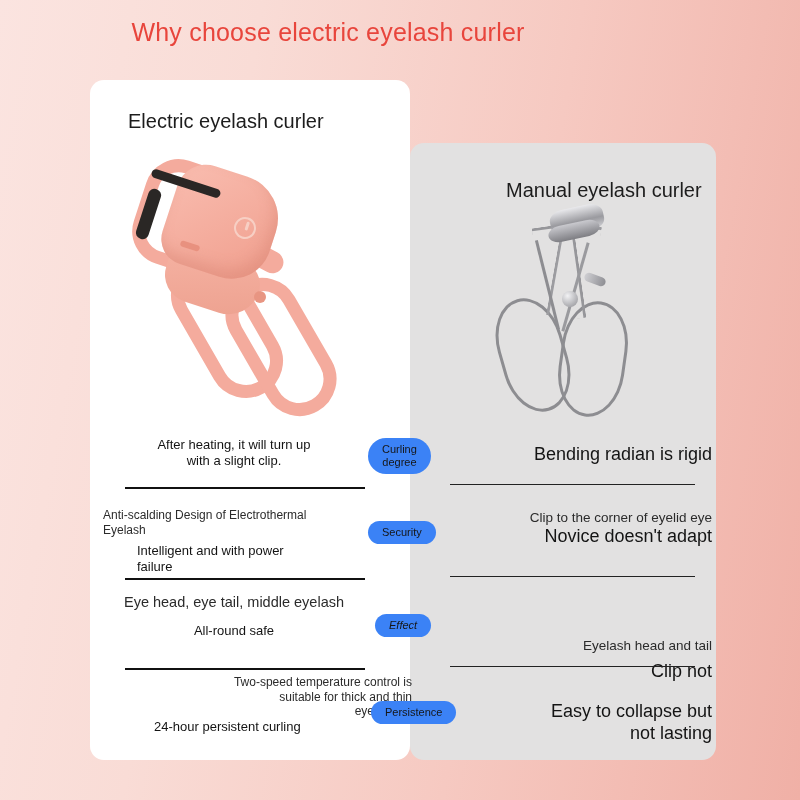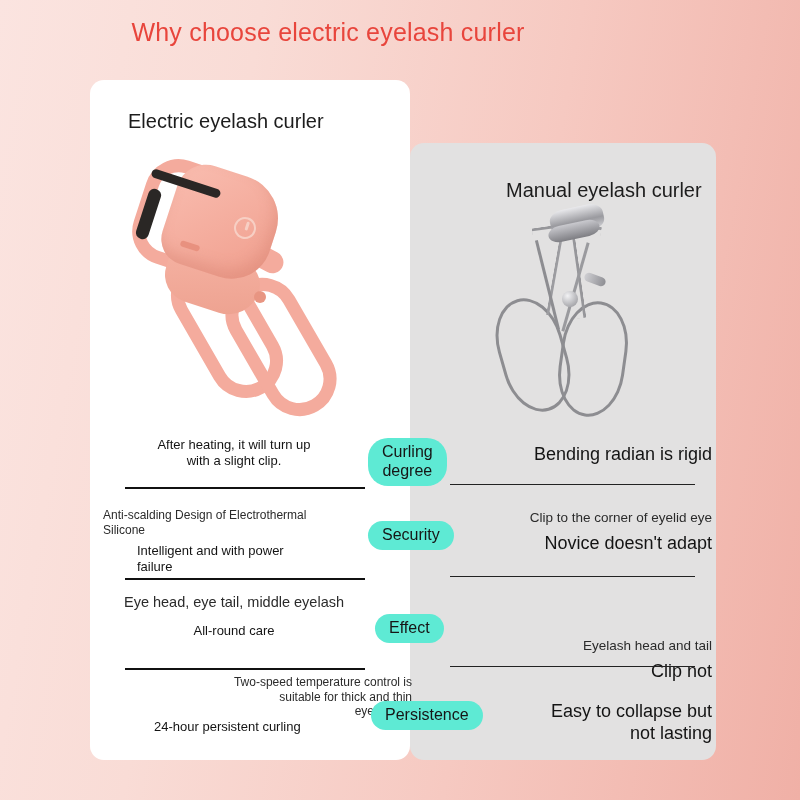--- a/index.html
+++ b/index.html
@@ -153,22 +153,22 @@
   .sub.tiny{ font-size:12px; }
   .main-t{ font-size:13px; color:#141414; line-height:1.2; }
   .main-t.big{ font-size:18px; }
   .l-divider{
     position:absolute; left:125px; width:240px; height:1.6px; background:#111;
   }
   .r-divider{
     position:absolute; left:450px; width:245px; height:1.4px; background:#222;
   }
   .pill{
-    position:absolute; background:#5eead4; color:#161616;
-    border-radius:20px; font-size:16px; line-height:1.18;
+    position:absolute; background:#3b82f6; color:#161616;
+    border-radius:20px; font-size:11px; line-height:1.18;
     padding:5px 14px; text-align:center; white-space:pre-line;
   }
 </style>
 </head>
 <body>
 
 <div class="page-title">Why choose electric eyelash curler</div>
 
 <div class="card-right"></div>
 
@@ -215,45 +215,45 @@
   </div>
   <div class="l-divider" style="top:487px;"></div>
   <div class="r-divider" style="top:484px;"></div>
   <div class="pill" style="left:368px; top:438px;">Curling
 degree</div>
 </div>
 
 <div class="row">
   <div class="cell-left" style="top:508px; text-align:left; left:103px;">
     <div class="sub tiny" style="white-space:pre-line;">Anti-scalding Design of Electrothermal
-Silicone</div>
+Eyelash</div>
     <div class="main-t" style="white-space:pre-line; margin-top:6px; padding-left:34px;">Intelligent and with power
 failure</div>
   </div>
   <div class="cell-right" style="top:510px;">
     <div class="sub">Clip to the corner of eyelid eye</div>
-    <div class="main-t big" style="margin-top:7px;">Novice doesn't adapt</div>
+    <div class="main-t big" style="">Novice doesn't adapt</div>
   </div>
   <div class="l-divider" style="top:578px;"></div>
   <div class="r-divider" style="top:576px;"></div>
   <div class="pill" style="left:368px; top:521px;">Security</div>
 </div>
 
 <div class="row">
   <div class="cell-left" style="top:594px;">
     <div class="sub" style="font-size:14.5px;">Eye head, eye tail, middle eyelash</div>
-    <div class="main-t" style="margin-top:11px;">All-round care</div>
+    <div class="main-t" style="margin-top:11px;">All-round safe</div>
   </div>
   <div class="cell-right" style="top:598px;margin-top:40px;">
     <div class="sub">Eyelash head and tail</div>
     <div class="main-t big" style="margin-top:7px;">Clip not</div>
   </div>
   <div class="l-divider" style="top:668px;"></div>
   <div class="r-divider" style="top:666px;"></div>
-  <div class="pill" style="left:375px; top:614px;">Effect</div>
+  <div class="pill" style="left:375px; top:614px;font-style:italic;">Effect</div>
 </div>
 
 <div class="row">
   <div class="cell-left" style="top:675px; text-align:left; left:140px;">
     <div class="sub tiny" style="white-space:pre-line;text-align:right;">Two-speed temperature control is
 suitable for thick and thin
 eyelashes.</div>
     <div class="main-t" style="padding-left:14px;">24-hour persistent curling</div>
   </div>
   <div class="cell-right" style="top:701px;">

